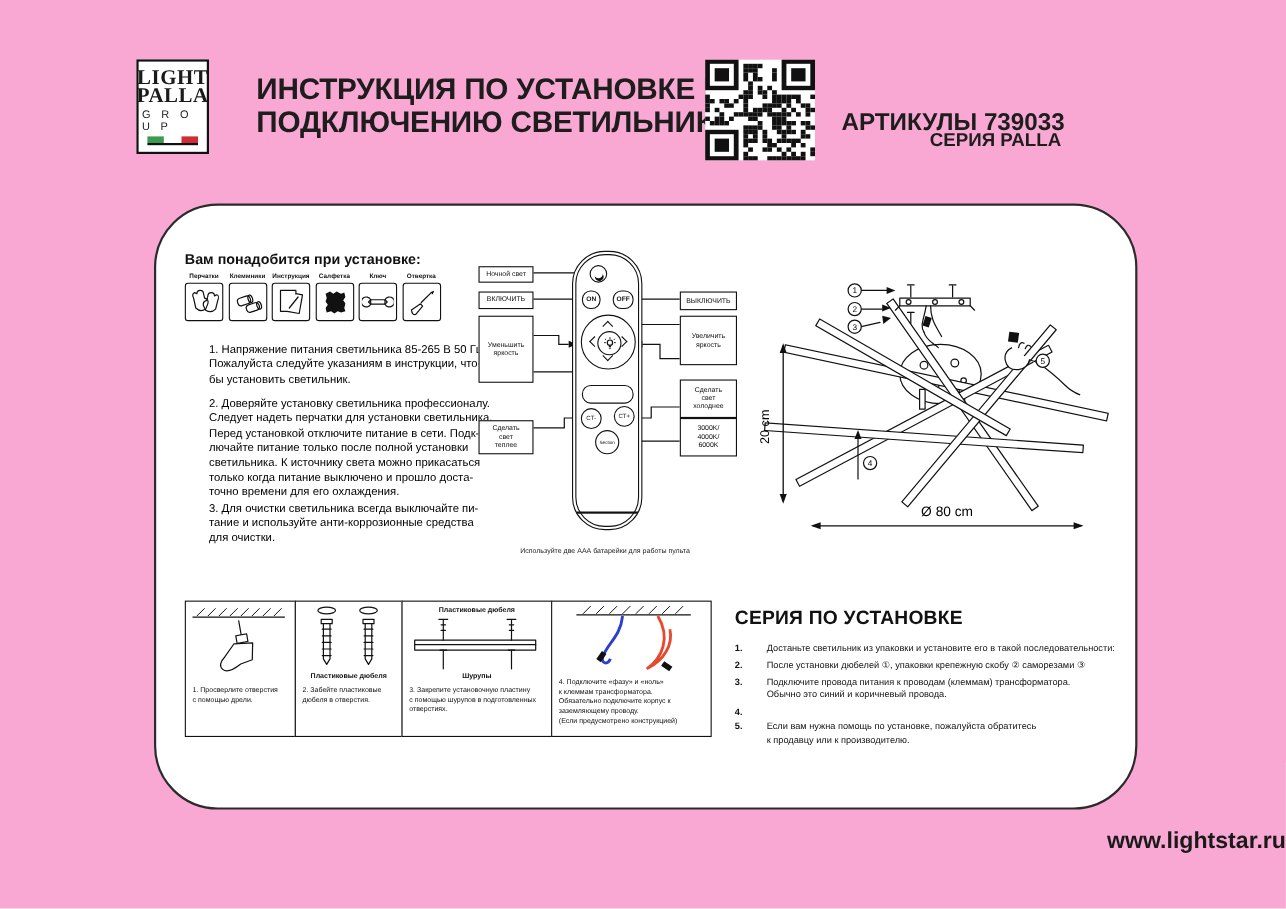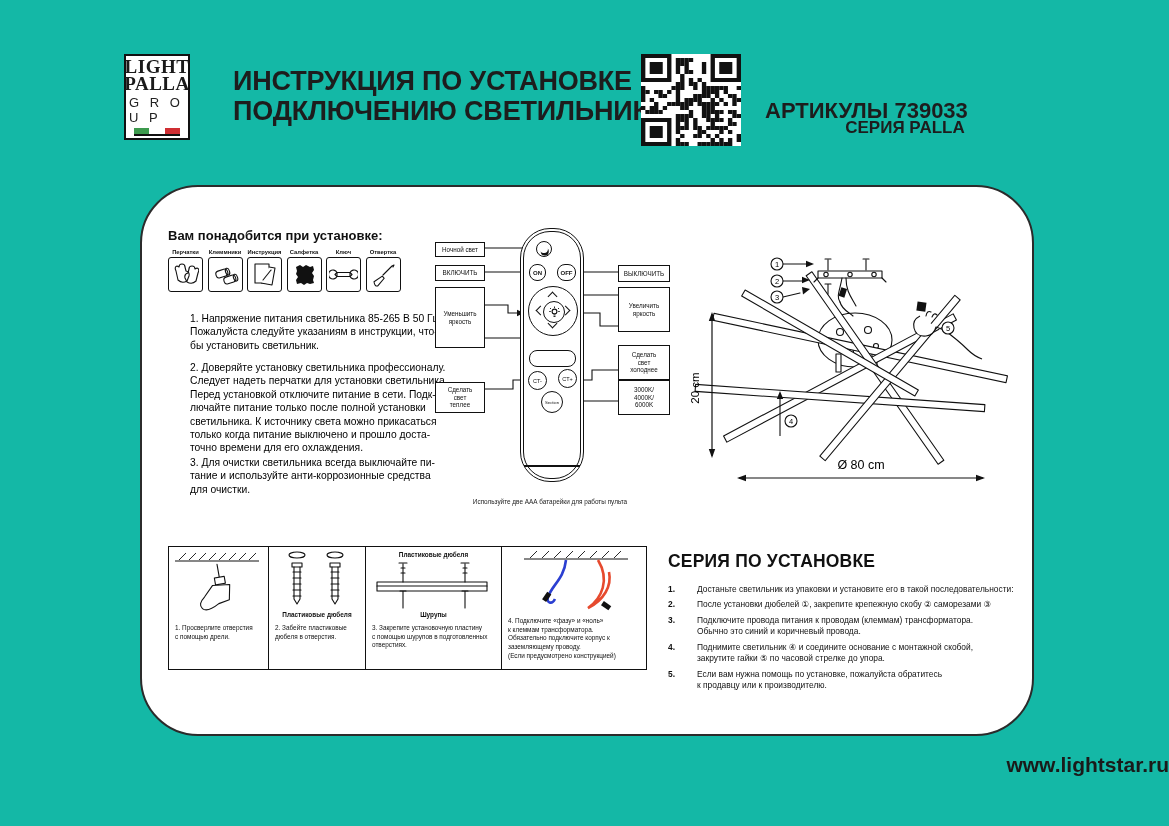--- a/index.html
+++ b/index.html
@@ -1,25 +1,25 @@
 <!DOCTYPE html>
 <html><head>
 <meta charset="utf-8">
 <style>
   html,body{margin:0;padding:0;background:#e8e8e8;}
-  .page{position:relative;width:1169px;height:826px;background:#14b8a6;margin:0 auto;
+  .page{position:relative;width:1169px;height:826px;background:#f9a8d4;margin:0 auto;
         font-family:"Liberation Sans",sans-serif;color:#111;overflow:hidden;}
   .abs{position:absolute;}
   .pre{white-space:pre-line;}
 
   
   .logo-box{left:124px;top:54px;width:62px;height:82px;border:2px solid #111;
             display:flex;flex-direction:column;align-items:center;justify-content:center;background:#fff;}
   .logo-word{font-family:"Liberation Serif",serif;font-weight:bold;font-size:19px;line-height:0.92;letter-spacing:0.5px;color:#1a1a1a;}
-  .logo-group{font-size:13px;letter-spacing:3.5px;margin:3px 0 0 3px;color:#222;}
+  .logo-group{font-size:10px;letter-spacing:3.5px;margin:3px 0 0 3px;color:#222;}
   .logo-flag{width:46px;height:6px;margin-top:3px;display:flex;border-bottom:2px solid #111;}
   .logo-flag div{flex:1;height:100%;}
   .main-title{left:233px;top:66px;font-size:27px;font-weight:bold;line-height:1.12;letter-spacing:-0.2px;color:#1d1d1d;}
   .qr{left:641px;top:54px;width:100px;height:92px;}
   .series{left:780px;top:74px;width:250px;text-align:center;font-size:17px;font-weight:bold;color:#1d1d1d;margin-top:44px;}
   .articles{left:765px;top:98px;width:250px;text-align:left;font-size:22px;font-weight:bold;color:#1d1d1d;}
 
   
   .panel{left:140px;top:185px;width:890px;height:547px;border:2px solid #2b2b2b;border-radius:58px;background:#fff;}
 
@@ -630,31 +630,29 @@
   </div>
 
   <div class="abs install-heading">СЕРИЯ ПО УСТАНОВКЕ</div>
   <div class="abs install-list">
     <div class="istep">
       <span class="num">1.</span>
       <span class="txt pre">Достаньте светильник из упаковки и установите его в такой последовательности:</span>
     </div>
     <div class="istep">
       <span class="num">2.</span>
-      <span class="txt pre">После установки дюбелей ①, закрепите крепежную скобу ② саморезами ③</span>
+      <span class="txt pre">После установки дюбелей ①, упаковки крепежную скобу ② саморезами ③</span>
     </div>
     <div class="istep">
       <span class="num">3.</span>
       <span class="txt pre">Подключите провода питания к проводам (клеммам) трансформатора.
 Обычно это синий и коричневый провода.</span>
     </div>
     <div class="istep">
       <span class="num">4.</span>
-      <span class="txt pre">Поднимите светильник ④ и соедините основание с монтажной скобой,
-закрутите гайки ⑤ по часовой стрелке до упора.</span>
     </div>
     <div class="istep">
       <span class="num">5.</span>
       <span class="txt pre">Если вам нужна помощь по установке, пожалуйста обратитесь
 к продавцу или к производителю.</span>
     </div>
   </div>
 
   <div class="abs footer">www.lightstar.ru</div>
 

